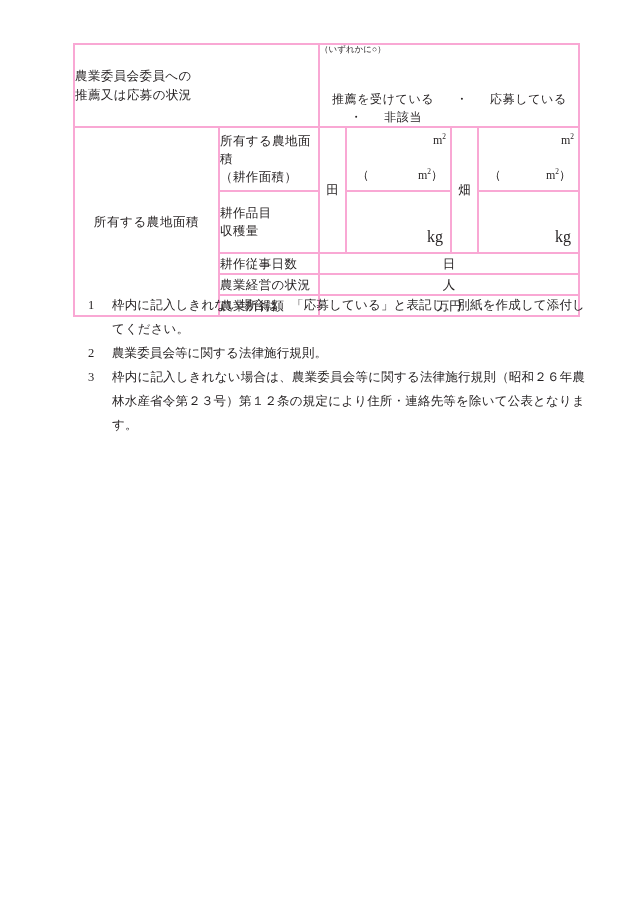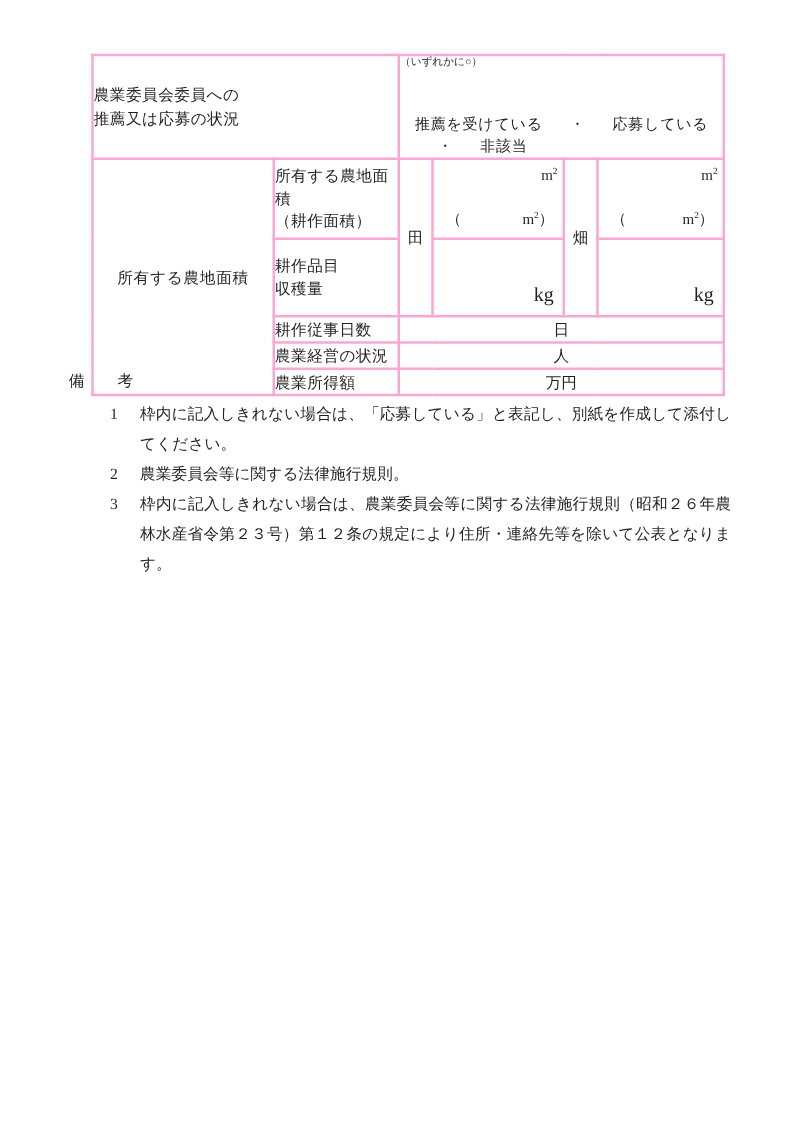--- a/index.html
+++ b/index.html
@@ -223,21 +223,20 @@
   </tr>
 
   <tr>
     <td class="cell-label">農業所得額</td>
     <td class="unit-centered" colspan="4">万円</td>
   </tr>
 </tbody>
   </table>
 
 <div class="remarks">
-  <div class="remarks-title">備　考</div>
 
   <div class="note">
     <span class="note-num">1</span>
     <span class="note-text">枠内に記入しきれない場合は、「応募している」と表記し、別紙を作成して添付してください。</span>
   </div>
 
   <div class="note">
     <span class="note-num">2</span>
     <span class="note-text">農業委員会等に関する法律施行規則。</span>
   </div>

